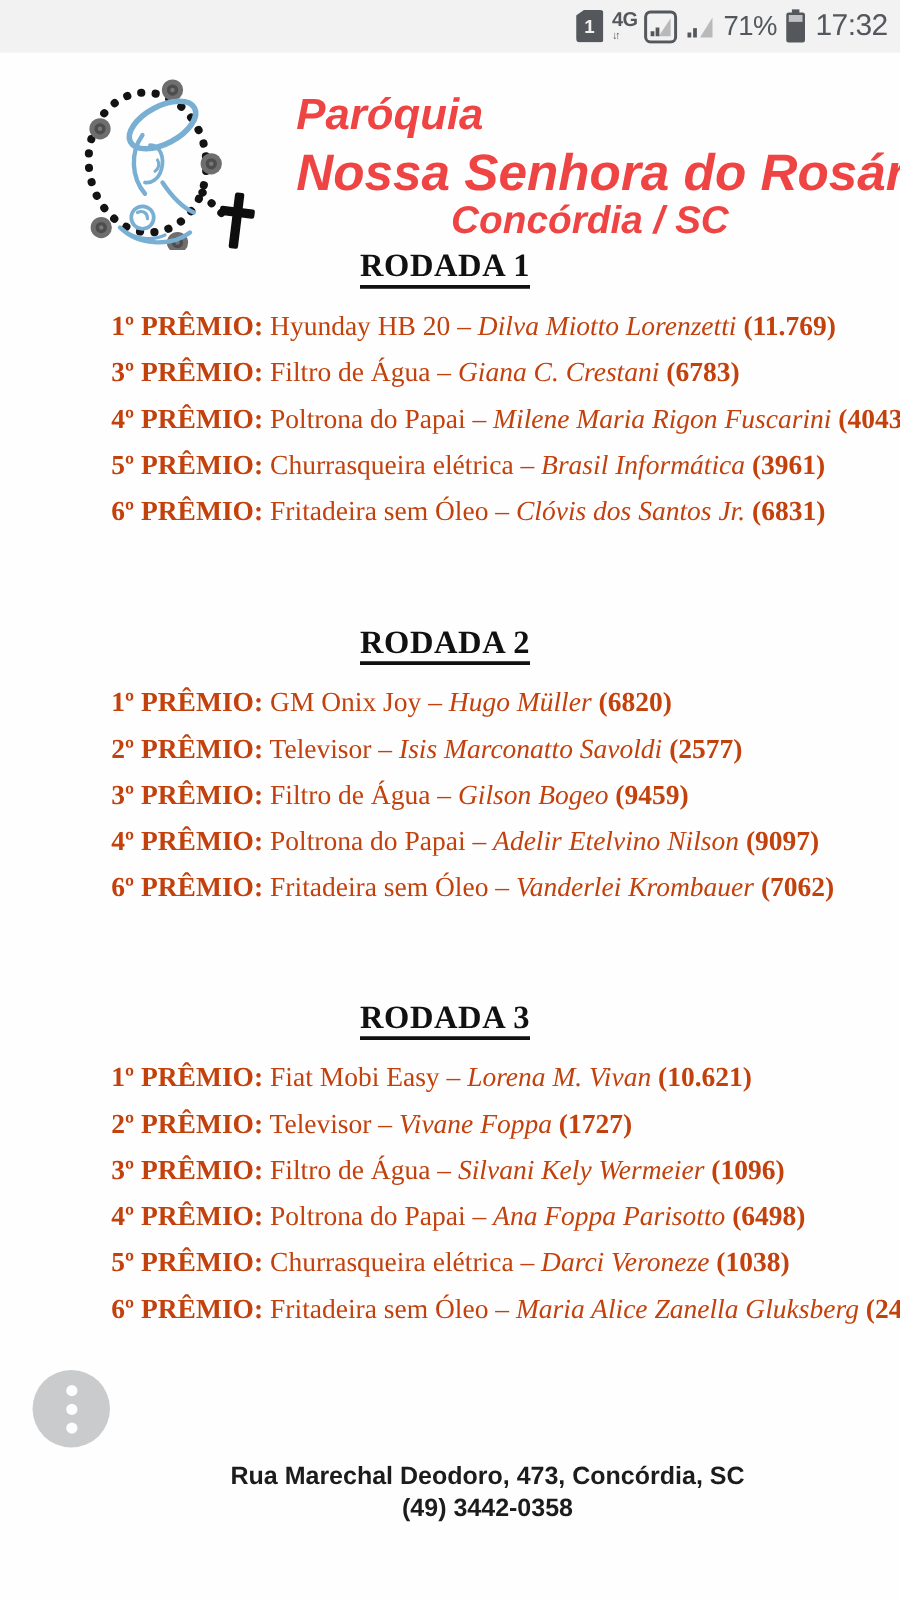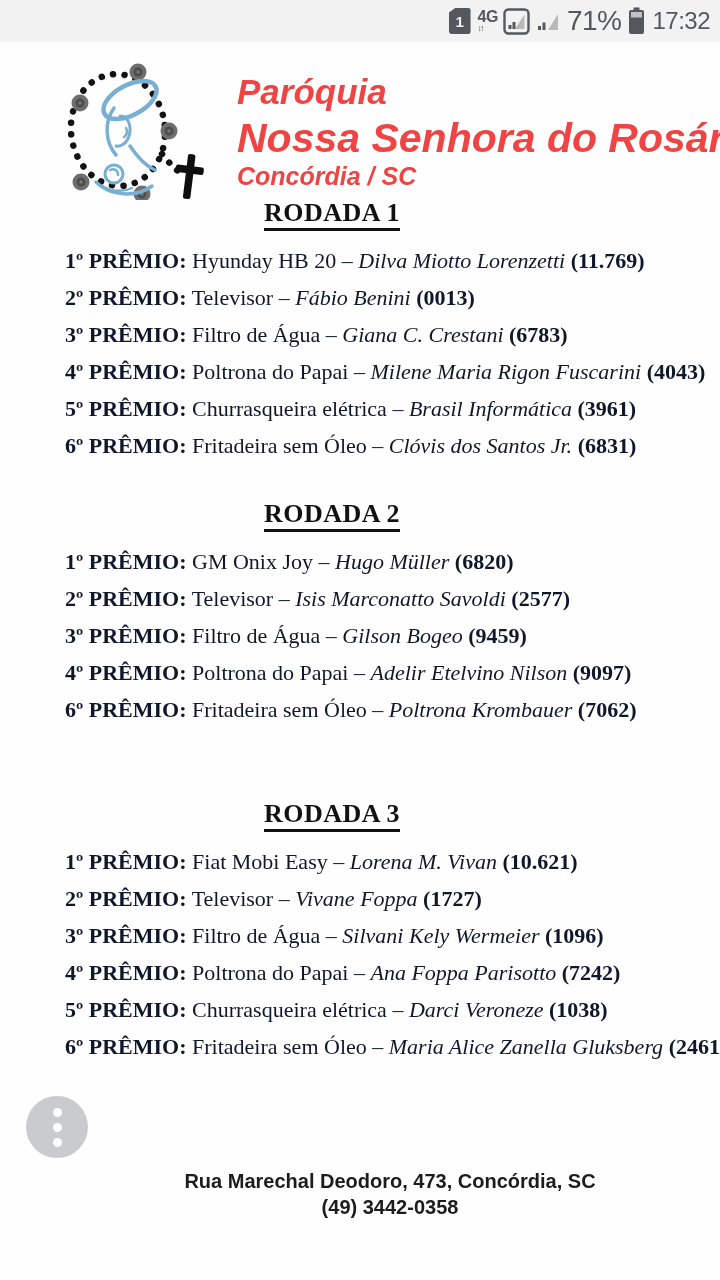--- a/index.html
+++ b/index.html
@@ -14,37 +14,37 @@
     gap:7px;padding-right:10px;box-sizing:border-box;color:#54585c;
   }
   .sim-icon{width:22px;height:26px;background:#54585c;border-radius:3px;
     clip-path:polygon(30% 0,100% 0,100% 100%,0 100%,0 18%);
     display:flex;align-items:center;justify-content:center;}
   .sim-icon span{color:#f2f2f2;font-size:15px;font-weight:bold;line-height:1;}
   .net-block{display:flex;flex-direction:column;align-items:flex-start;line-height:1;margin-right:-2px;}
   .net-block .g{font-size:16px;font-weight:bold;letter-spacing:-.5px;}
   .net-block .arr{font-size:9px;letter-spacing:-2px;margin-top:-1px;align-self:flex-start;}
   .sig-box svg,.sig svg,.batt svg{display:block;}
-  .pct{font-size:28px;letter-spacing:-.5px;}
+  .pct{font-size:22px;letter-spacing:-.5px;}
   .clock{font-size:24px;letter-spacing:-.5px;}
   
   .logo{position:absolute;left:58px;top:58px;}
   .header-text{position:absolute;left:237px;top:72px;width:470px;
     font-family:Liberation Sans, sans-serif;font-style:italic;color:#ef4444;}
   .h-par{font-size:35px;font-weight:600;line-height:40px;}
   .h-main{font-size:41px;font-weight:600;line-height:48px;margin-top:2px;white-space:nowrap;}
-  .h-city{font-size:25px;font-weight:bold;line-height:28px;text-align:left;}
+  .h-city{font-size:31px;font-weight:bold;line-height:28px;text-align:center;}
   
-  .round{position:absolute;left:0;width:604px;}
+  .round{position:absolute;left:0;width:604px;padding-left:24px;}
   .round-title{font-family:"Liberation Serif",serif;font-size:26px;font-weight:bold;
     color:#111;text-align:center;position:relative;left:30px;line-height:34px;letter-spacing:.5px;}
   .round-title span{border-bottom:3px solid #111;padding-bottom:1px;}
   .rows{margin-top:12px;}
   .row{font-family:"Liberation Serif",serif;font-size:22px;line-height:37px;
-    color:#0f172a;padding-left:65px;white-space:nowrap;}
+    color:#c2410c;padding-left:65px;white-space:nowrap;}
   .row .lbl{font-weight:bold;}
   .row .winner{font-style:italic;}
   .row .num{font-weight:bold;}
   
   .footer{position:absolute;top:1168px;left:30px;width:720px;text-align:center;
     font-family:"Liberation Sans",sans-serif;font-weight:bold;font-size:20px;
     line-height:26px;color:#1c1c1c;}
   .menu-fab{position:absolute;left:26px;top:1096px;width:62px;height:62px;border-radius:50%;
     background:#c9cbcd;display:flex;flex-direction:column;align-items:center;
     justify-content:center;gap:6px;cursor:pointer;}
@@ -146,44 +146,43 @@
   <div class="header-text">
     <div class="h-par">Paróquia</div>
     <div class="h-main">Nossa Senhora do Rosário</div>
     <div class="h-city">Concórdia / SC</div>
   </div>
 
   <div class="round" style="top:196px">
     <div class="round-title"><span>RODADA 1</span></div>
     <div class="rows">
         <div class="row"><span class="lbl">1º PRÊMIO:</span> <span class="prize">Hyunday HB 20</span> <span class="sep">–</span> <span class="winner">Dilva Miotto Lorenzetti</span> <span class="num">(11.769)</span></div>
-        <div class="row"><span class="lbl">2º PRÊMIO:</span> <span class="prize">Televisor</span> <span class="sep">–</span> <span class="winner">Fábio Benini</span> <span class="num">(0013)</span></div>
         <div class="row"><span class="lbl">3º PRÊMIO:</span> <span class="prize">Filtro de Água</span> <span class="sep">–</span> <span class="winner">Giana C. Crestani</span> <span class="num">(6783)</span></div>
         <div class="row"><span class="lbl">4º PRÊMIO:</span> <span class="prize">Poltrona do Papai</span> <span class="sep">–</span> <span class="winner">Milene Maria Rigon Fuscarini</span> <span class="num">(4043)</span></div>
         <div class="row"><span class="lbl">5º PRÊMIO:</span> <span class="prize">Churrasqueira elétrica</span> <span class="sep">–</span> <span class="winner">Brasil Informática</span> <span class="num">(3961)</span></div>
         <div class="row"><span class="lbl">6º PRÊMIO:</span> <span class="prize">Fritadeira sem Óleo</span> <span class="sep">–</span> <span class="winner">Clóvis dos Santos Jr.</span> <span class="num">(6831)</span></div>
       </div>
   </div>
   <div class="round" style="top:497px">
     <div class="round-title"><span>RODADA 2</span></div>
     <div class="rows">
         <div class="row"><span class="lbl">1º PRÊMIO:</span> <span class="prize">GM Onix Joy</span> <span class="sep">–</span> <span class="winner">Hugo Müller</span> <span class="num">(6820)</span></div>
         <div class="row"><span class="lbl">2º PRÊMIO:</span> <span class="prize">Televisor</span> <span class="sep">–</span> <span class="winner">Isis Marconatto Savoldi</span> <span class="num">(2577)</span></div>
         <div class="row"><span class="lbl">3º PRÊMIO:</span> <span class="prize">Filtro de Água</span> <span class="sep">–</span> <span class="winner">Gilson Bogeo</span> <span class="num">(9459)</span></div>
         <div class="row"><span class="lbl">4º PRÊMIO:</span> <span class="prize">Poltrona do Papai</span> <span class="sep">–</span> <span class="winner">Adelir Etelvino Nilson</span> <span class="num">(9097)</span></div>
-        <div class="row"><span class="lbl">6º PRÊMIO:</span> <span class="prize">Fritadeira sem Óleo</span> <span class="sep">–</span> <span class="winner">Poltrona Krombauer</span> <span class="num">(7062)</span></div>
+        <div class="row"><span class="lbl">6º PRÊMIO:</span> <span class="prize">Fritadeira sem Óleo</span> <span class="sep">–</span> <span class="winner">Vanderlei Krombauer</span> <span class="num">(7062)</span></div>
       </div>
   </div>
   <div class="round" style="top:797px">
     <div class="round-title"><span>RODADA 3</span></div>
     <div class="rows">
         <div class="row"><span class="lbl">1º PRÊMIO:</span> <span class="prize">Fiat Mobi Easy</span> <span class="sep">–</span> <span class="winner">Lorena M. Vivan</span> <span class="num">(10.621)</span></div>
         <div class="row"><span class="lbl">2º PRÊMIO:</span> <span class="prize">Televisor</span> <span class="sep">–</span> <span class="winner">Vivane Foppa</span> <span class="num">(1727)</span></div>
         <div class="row"><span class="lbl">3º PRÊMIO:</span> <span class="prize">Filtro de Água</span> <span class="sep">–</span> <span class="winner">Silvani Kely Wermeier</span> <span class="num">(1096)</span></div>
-        <div class="row"><span class="lbl">4º PRÊMIO:</span> <span class="prize">Poltrona do Papai</span> <span class="sep">–</span> <span class="winner">Ana Foppa Parisotto</span> <span class="num">(7242)</span></div>
+        <div class="row"><span class="lbl">4º PRÊMIO:</span> <span class="prize">Poltrona do Papai</span> <span class="sep">–</span> <span class="winner">Ana Foppa Parisotto</span> <span class="num">(6498)</span></div>
         <div class="row"><span class="lbl">5º PRÊMIO:</span> <span class="prize">Churrasqueira elétrica</span> <span class="sep">–</span> <span class="winner">Darci Veroneze</span> <span class="num">(1038)</span></div>
         <div class="row"><span class="lbl">6º PRÊMIO:</span> <span class="prize">Fritadeira sem Óleo</span> <span class="sep">–</span> <span class="winner">Maria Alice Zanella Gluksberg</span> <span class="num">(2461)</span></div>
       </div>
   </div>
 
   <div class="menu-fab">
     <i></i>
     <i></i>
     <i></i>
   </div>

